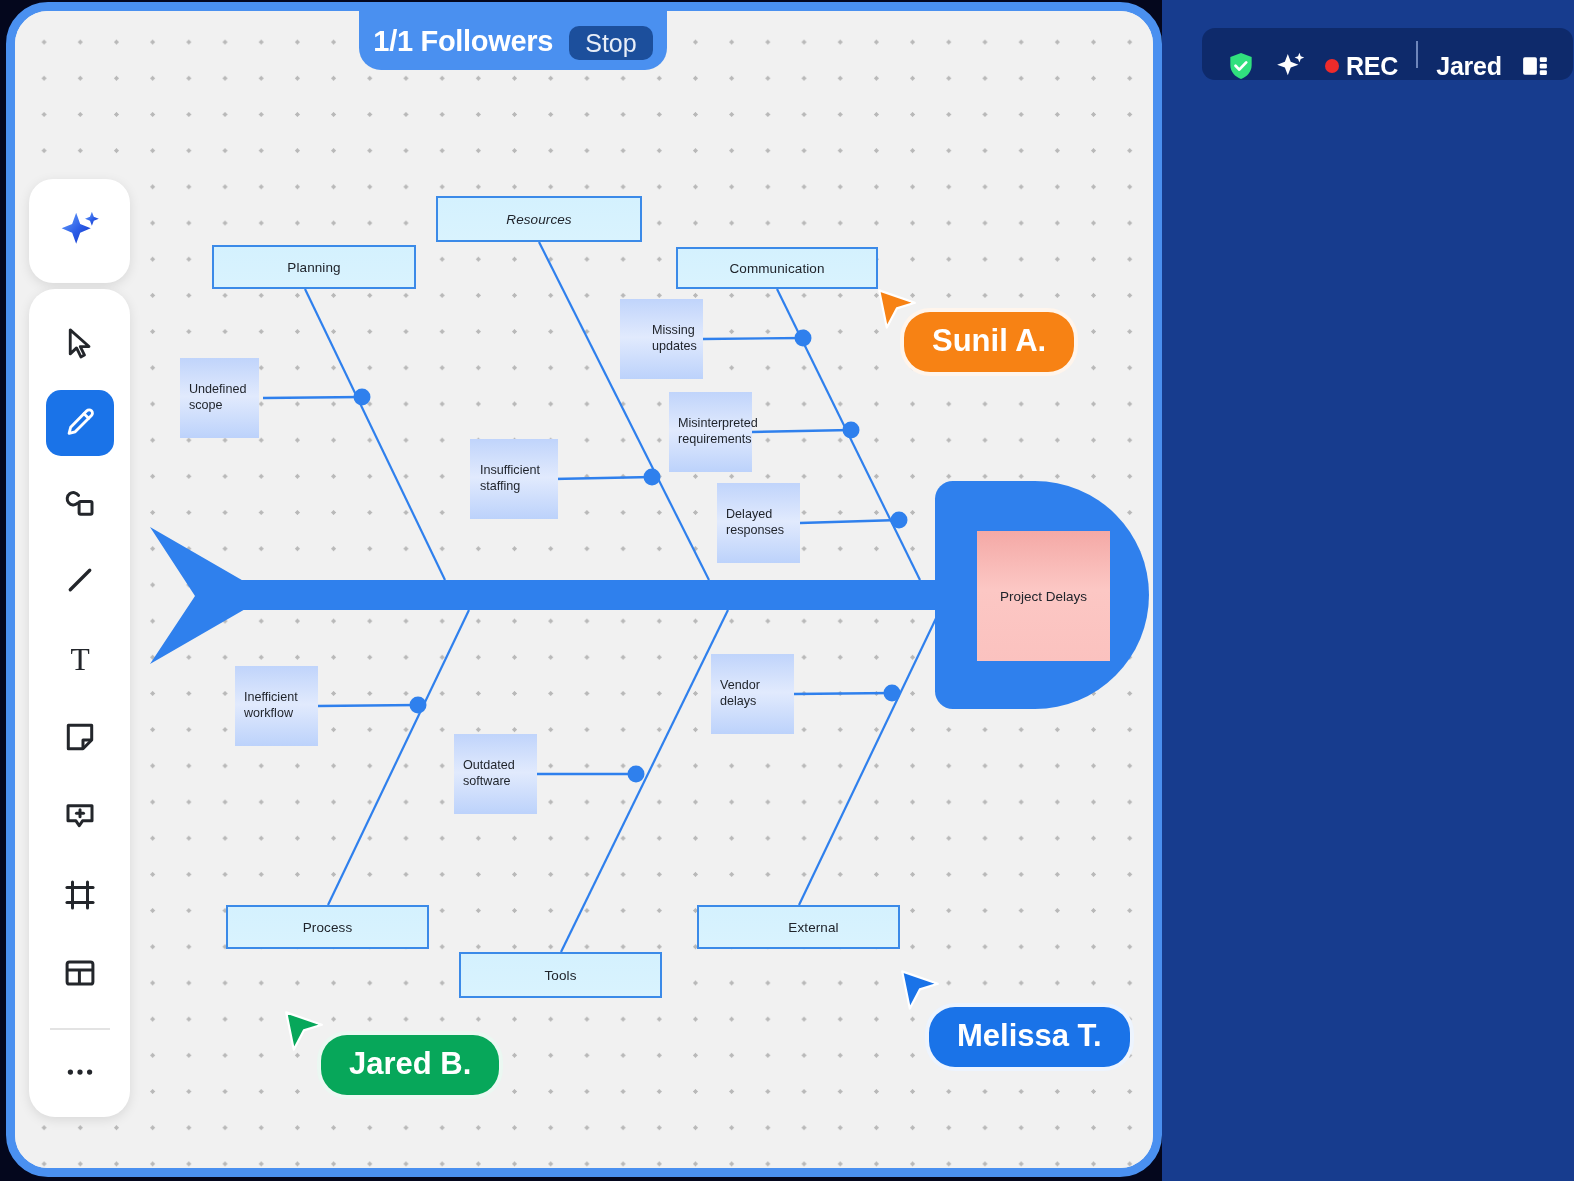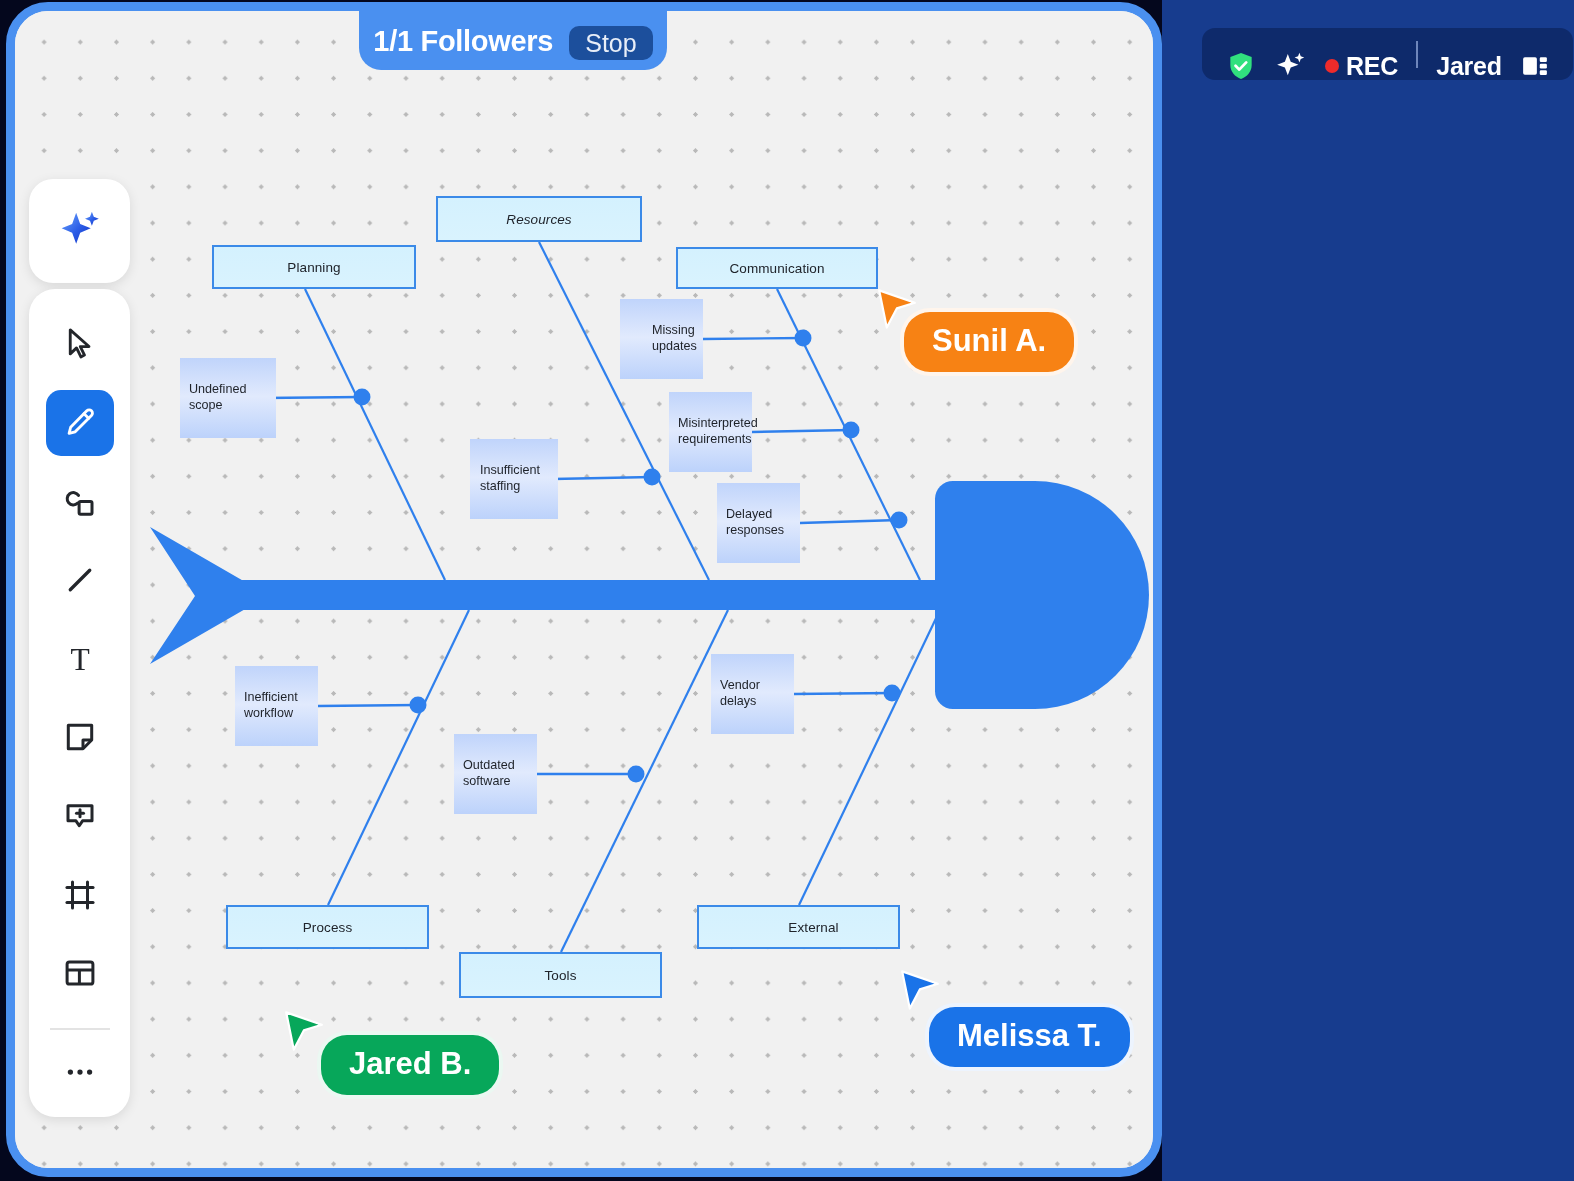--- a/index.html
+++ b/index.html
@@ -182,31 +182,32 @@
             <line x1="303" y1="695" x2="403" y2="694" stroke="#2f80ed" stroke-width="2.4"></line>
             <circle cx="403" cy="694" r="8.5" fill="#2f80ed"></circle>
             <line x1="522" y1="763" x2="621" y2="763" stroke="#2f80ed" stroke-width="2.4"></line>
             <circle cx="621" cy="763" r="8.5" fill="#2f80ed"></circle>
             <line x1="779" y1="683" x2="877" y2="682" stroke="#2f80ed" stroke-width="2.4"></line>
             <circle cx="877" cy="682" r="8.5" fill="#2f80ed"></circle>
           </g>
       </svg>
 
       <div class="fish-head"></div>
+      <div class="effect-box">Project Delays</div>
 
       <div id="cat-layer">
           <div class="cat-box" style="left: 189px; top: 234px; width: 204px; height: 44px; margin-left: 8px;">Planning</div>
           <div class="cat-box" style="left: 421px; top: 185px; width: 206px; height: 46px; font-style: italic;">Resources</div>
           <div class="cat-box" style="left: 661px; top: 236px; width: 202px; height: 42px;">Communication</div>
           <div class="cat-box" style="left: 211px; top: 894px; width: 203px; height: 44px;">Process</div>
           <div class="cat-box" style="left: 444px; top: 941px; width: 203px; height: 46px;">Tools</div>
           <div class="cat-box" style="left: 682px; top: 894px; width: 203px; height: 44px; padding-left: 30px;">External</div>
         </div>
       <div id="note-layer">
-          <div class="note note-center" style="left: 165px; top: 347px; width: 96px; height: 80px;">Undefined scope</div>
+          <div class="note note-center" style="left: 165px; top: 347px; width: 79px; height: 80px;">Undefined scope</div>
           <div class="note note-center" style="left: 455px; top: 428px; width: 88px; height: 80px; padding-left: 10px;">Insufficient staffing</div>
           <div class="note note-center" style="left: 605px; top: 288px; width: 83px; height: 80px; padding-left: 32px;">Missing updates</div>
           <div class="note note-center" style="left: 654px; top: 381px; width: 83px; height: 80px;">Misinterpreted requirements</div>
           <div class="note note-center" style="left: 702px; top: 472px; width: 83px; height: 80px;">Delayed responses</div>
           <div class="note note-center" style="left: 220px; top: 655px; width: 83px; height: 80px;">Inefficient workflow</div>
           <div class="note note-center" style="left: 439px; top: 723px; width: 83px; height: 80px;">Outdated software</div>
           <div class="note note-center" style="left: 696px; top: 643px; width: 83px; height: 80px;">Vendor delays</div>
         </div>
       <div id="cursor-layer">
           <div class="cursor-group" style="left: 0px; top: 0px;">

